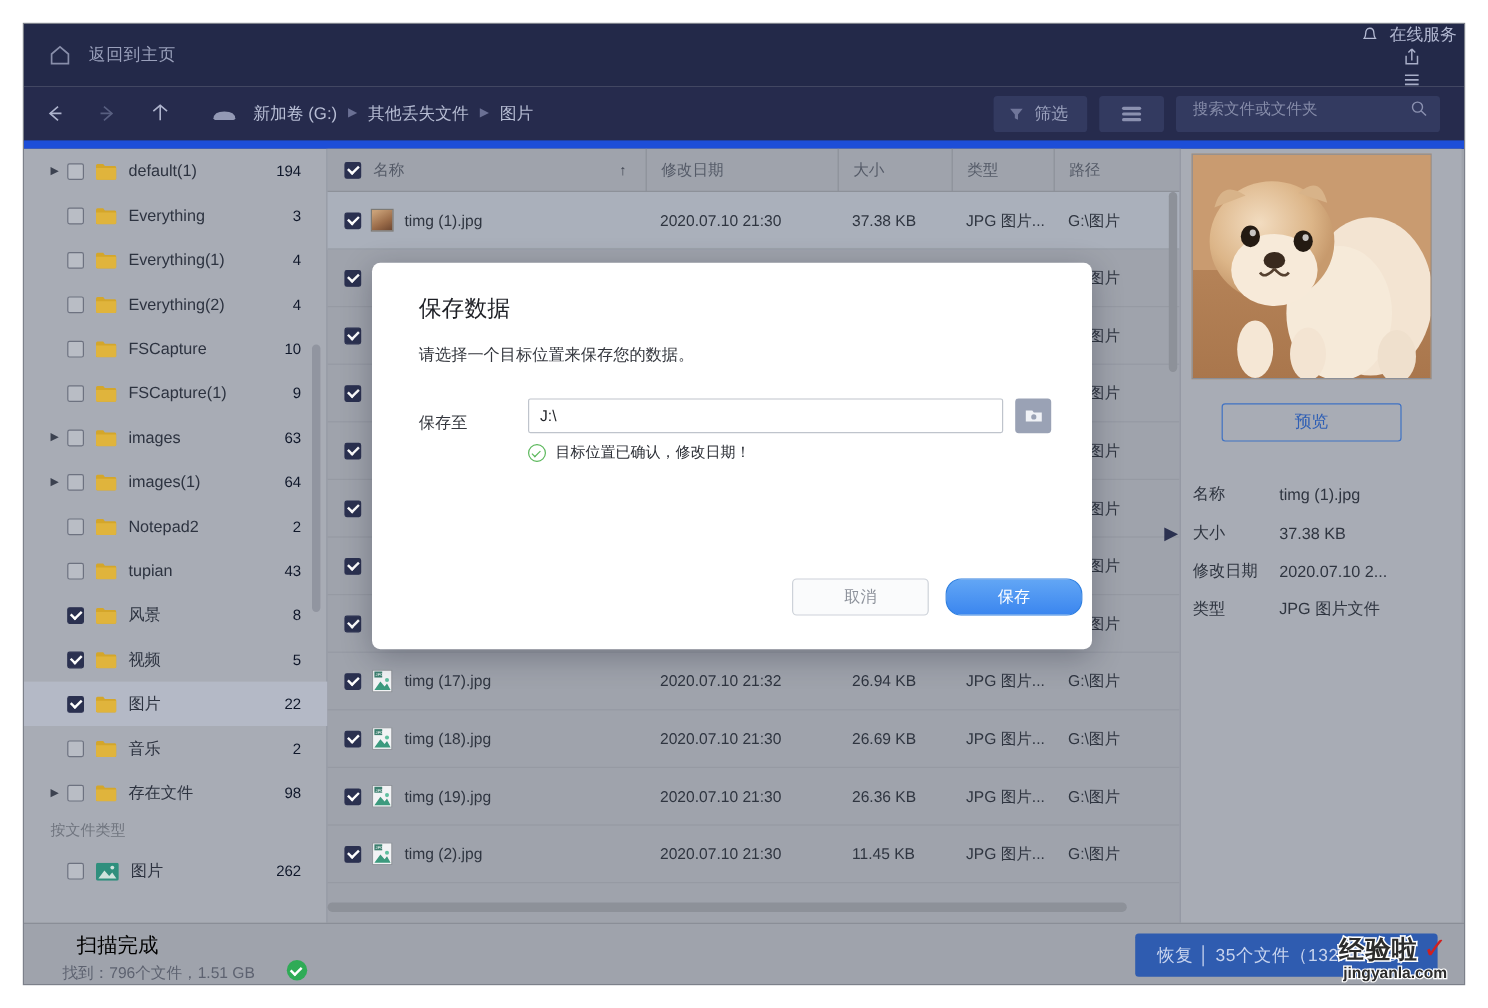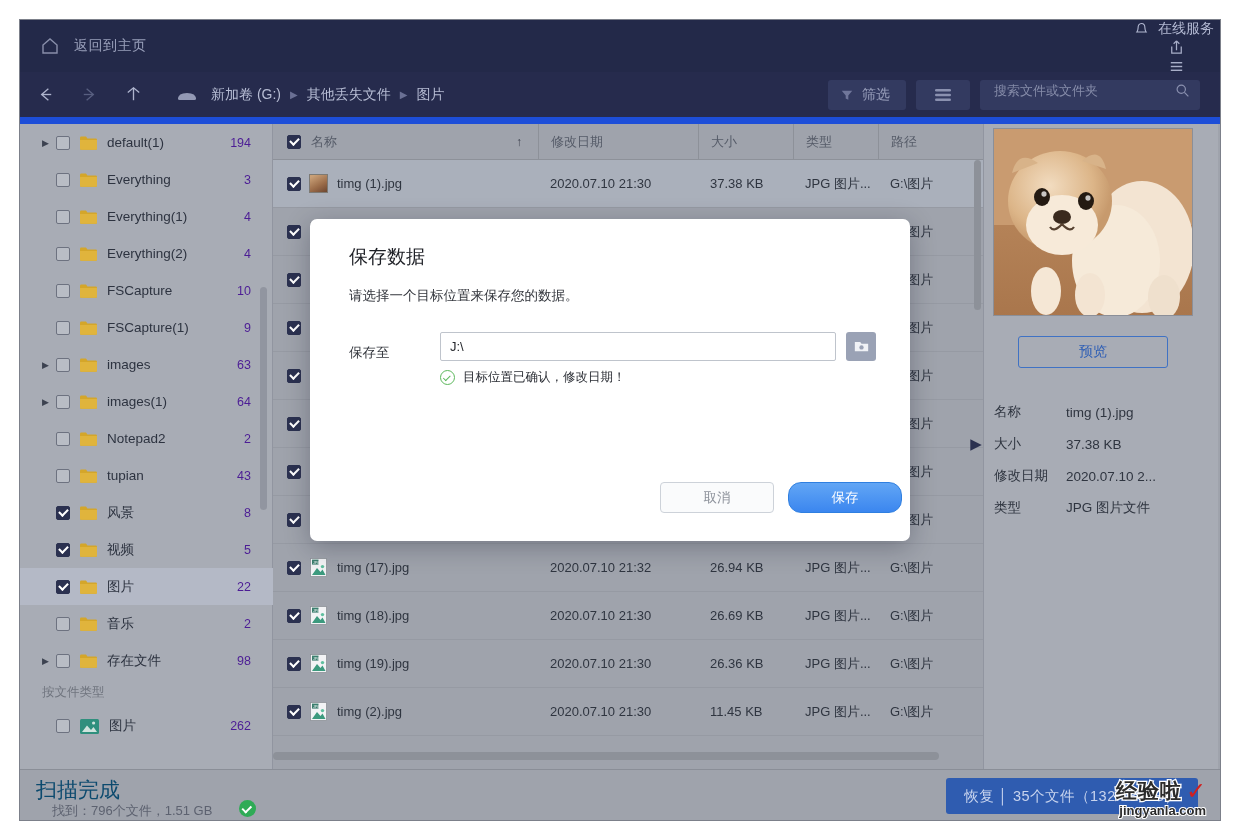--- a/index.html
+++ b/index.html
@@ -109,21 +109,21 @@
     border-radius: 2px; flex: 0 0 14px; margin-right: 10px;
     display: flex; align-items: center; justify-content: center;
   }
   .cb.checked { background: #2b3150; border-color: #2b3150; }
   .cb.checked::after {
     content: ""; width: 7px; height: 4px; border-left: 2px solid #fff;
     border-bottom: 2px solid #fff; transform: rotate(-45deg) translate(1px,-1px);
   }
   .folder-ic { width: 17px; height: 14px; margin-right: 10px; flex: 0 0 17px; }
   .tree-label { font-size: 13.5px; color: #2d3340; flex: 1; }
-  .tree-count { font-size: 12.5px; color: #4c1d95; margin-right: 22px; }
+  .tree-count { font-size: 12.5px; color: #0f172a; margin-right: 22px; }
   #sidebar-scroll {
     position: absolute; right: 5px; top: 163px; width: 7px; height: 223px;
     background: #9195a0; border-radius: 4px;
   }
   #filetype-header {
     position: absolute; left: 22px; top: 560px; font-size: 12.5px; color: #70757f;
   }
   #filetype-row {
     position: absolute; left: 0; top: 584px; width: 253px; height: 36px;
     display: flex; align-items: center; padding-left: 36px;
@@ -209,21 +209,21 @@
   }
   .meta-k { width: 72px; font-size: 13.5px; color: #2f3540; }
   .meta-v { font-size: 13.5px; color: #2f3540; }
 
   
   #bottom-bar {
     position: absolute; left: 0; top: 749px; width: 1200px; height: 51px;
     background: #9fa3ac; border-top: 1px solid #8a8e97;
   }
   #scan-title {
-    position: absolute; left: 16px; top: 6px; font-size: 21px; color: #0c4a6e;
+    position: absolute; left: 44px; top: 6px; font-size: 17px; color: #000000;
   }
   #scan-sub {
     position: absolute; left: 32px; top: 32px; font-size: 13px; color: #5d6270;
   }
   #scan-check {
     position: absolute; left: 219px; top: 30px; width: 17px; height: 17px;
     background: #2fab56; border-radius: 50%;
     display: flex; align-items: center; justify-content: center;
   }
   #scan-check::after {

